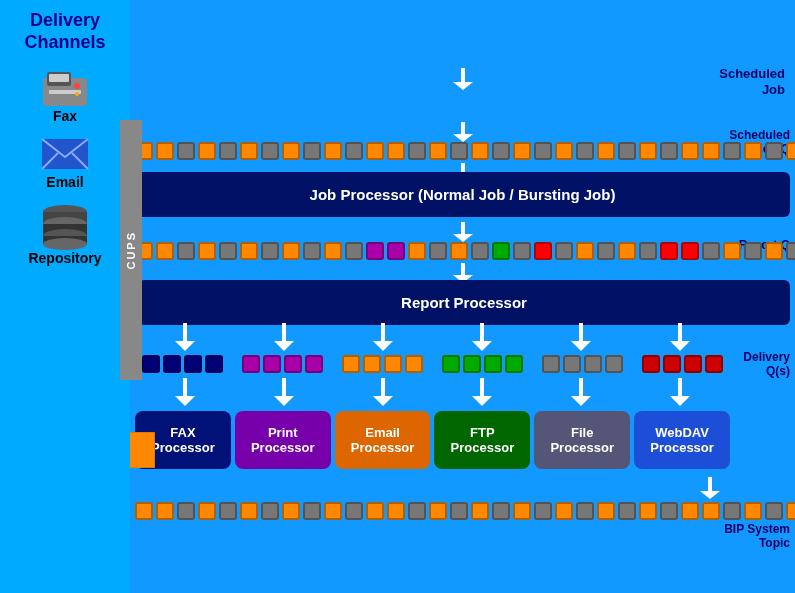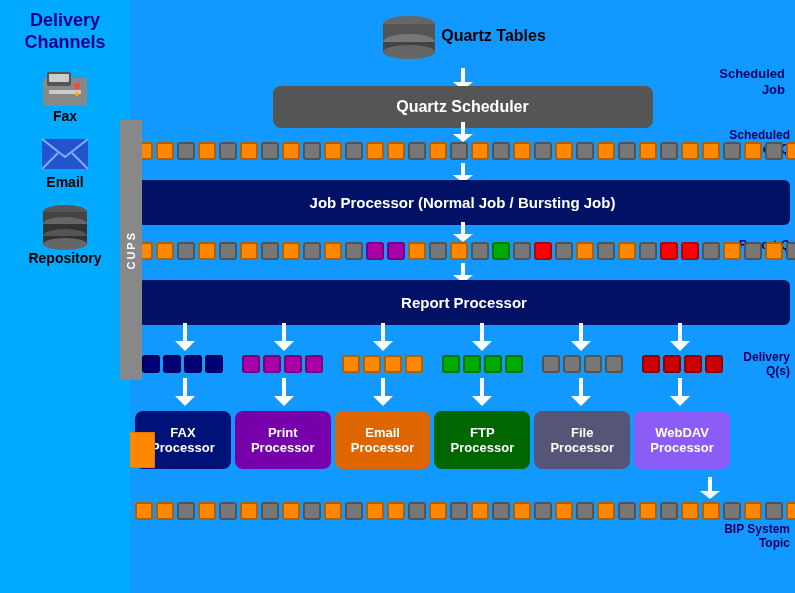--- a/index.html
+++ b/index.html
@@ -181,42 +181,29 @@
   </div>
 
   <div class="cups-bar">
     <span class="cups-label">CUPS</span>
   </div>
 
   <div class="main-content">
 
     <div style="position:absolute;top:0;left:0;right:0;bottom:0;">
 
-      <div style="position:absolute;top:0;left:0;right:0;height:72px;display:flex;align-items:center;justify-content:center;">
-        <svg width="60" height="45" viewBox="0 0 60 45" style="margin-right:2px;">
-          <ellipse cx="30" cy="10" rx="26" ry="8" fill="#666"></ellipse>
-          <rect x="4" y="10" width="52" height="18" fill="#555"></rect>
-          <ellipse cx="30" cy="28" rx="26" ry="8" fill="#777"></ellipse>
-          <rect x="4" y="28" width="52" height="10" fill="#444"></rect>
-          <ellipse cx="30" cy="38" rx="26" ry="7" fill="#666"></ellipse>
-        </svg>
-        <span style="font-size:16px;font-weight:bold;color:#000;">Quartz Tables</span>
-      </div>
 
       <div style="position:absolute;top:68px;left:0;right:0;display:flex;justify-content:center;">
         <svg width="20" height="22" viewBox="0 0 20 22">
           <rect x="8" y="0" width="4" height="14" fill="white"></rect>
           <polygon points="0,14 20,14 10,22" fill="white"></polygon>
         </svg>
       </div>
 
       <div style="position:absolute;top:86px;left:5px;right:5px;display:flex;align-items:center;justify-content:center;">
-        <div class="scheduler-box" style="flex:1;max-width:380px;">
-          <span>Quartz Scheduler</span>
-        </div>
         <div style="position:absolute;right:5px;top:-20px;font-size:13px;font-weight:bold;color:#000066;text-align:right;line-height:1.2;">
           Scheduled<br>Job
         </div>
       </div>
 
       <div style="position:absolute;top:128px;right:5px;font-size:12px;font-weight:bold;color:#000066;text-align:right;line-height:1.2;">
         Scheduled<br>Job Q
       </div>
 
       <div style="position:absolute;top:122px;left:0;right:0;display:flex;justify-content:center;">
@@ -263,21 +250,21 @@
           </div>
       </div>
 
       <div style="position:absolute;top:163px;left:0;right:0;display:flex;justify-content:center;">
         <svg width="20" height="20" viewBox="0 0 20 20">
           <rect x="8" y="0" width="4" height="12" fill="white"></rect>
           <polygon points="0,12 20,12 10,20" fill="white"></polygon>
         </svg>
       </div>
 
-      <div style="position:absolute;top:180px;left:5px;right:5px;">
+      <div style="position:absolute;top:172px;left:5px;right:5px;">
         <div class="processor-box">
           <span>Job Processor (Normal Job / Bursting Job)</span>
         </div>
       </div>
 
       <div style="position:absolute;top:222px;left:0;right:0;display:flex;justify-content:center;">
         <svg width="20" height="20" viewBox="0 0 20 20">
           <rect x="8" y="0" width="4" height="12" fill="white"></rect>
           <polygon points="0,12 20,12 10,20" fill="white"></polygon>
         </svg>
@@ -433,21 +420,21 @@
             <polygon points="0,18 20,18 10,28" fill="white"></polygon>
           </svg>
       </div>
 
       <div style="position:absolute;top:405px;left:5px;right:65px;height:70px;display:flex;flex-direction:row;justify-content:space-around;align-items:center;gap:4px;">
         <div class="bottom-processor" style="background:#001177;flex:1;">FAX<br>Processor</div>
         <div class="bottom-processor" style="background:#7700aa;flex:1;">Print<br>Processor</div>
         <div class="bottom-processor" style="background:#dd6600;flex:1;">Email<br>Processor</div>
         <div class="bottom-processor" style="background:#006600;flex:1;">FTP<br>Processor</div>
         <div class="bottom-processor" style="background:#555577;flex:1;">File<br>Processor</div>
-        <div class="bottom-processor" style="background:#8b5cf6;flex:1;">WebDAV<br>Processor</div>
+        <div class="bottom-processor" style="background:#1d4ed8;flex:1;">WebDAV<br>Processor</div>
       </div>
 
       <div style="position:absolute;top:430px;left:-115px;width:160px;height:40px;display:flex;align-items:center;">
         <svg width="140" height="36" viewBox="0 0 140 36">
           <polygon points="50,0 140,0 140,36 50,36 50,26 0,18 50,10" fill="#ff8800" stroke="#cc6600" stroke-width="1"></polygon>
         </svg>
       </div>
 
       <div style="position:absolute;top:475px;left:5px;right:65px;height:25px;display:flex;flex-direction:row;justify-content:flex-end;padding-right:0;">
         <div style="display:flex;align-items:center;margin-right:10px;">

